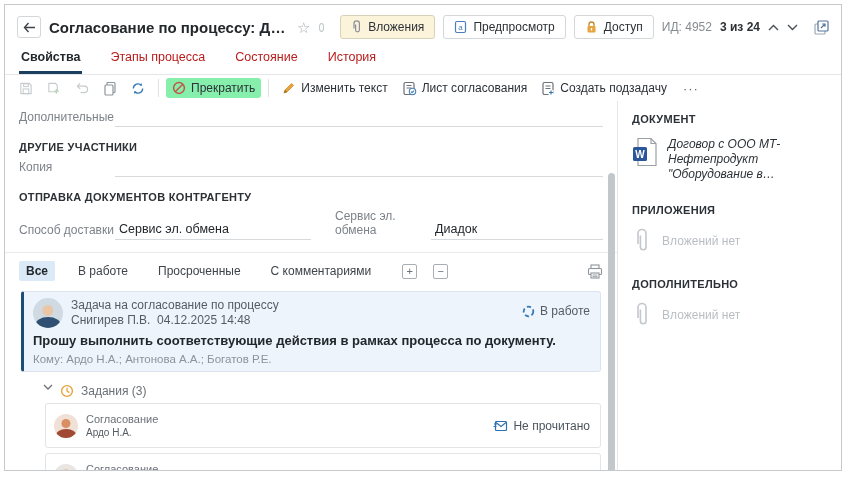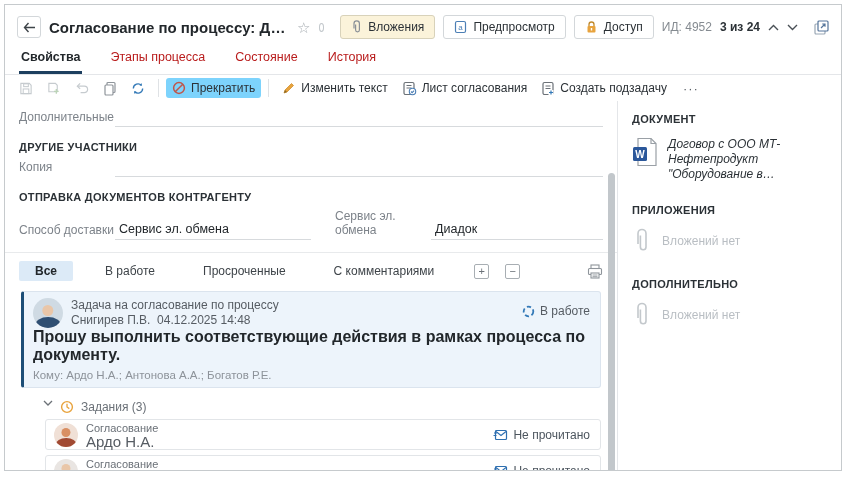--- a/index.html
+++ b/index.html
@@ -23,21 +23,21 @@
 
   
   .tabs { display:flex; gap:26px; padding:0 14px; border-bottom:1px solid #e4e6e9;align-items:center; }
   .tab { font-size:12.5px; color:#b91c1c; padding:5px 2px 7px 2px; cursor:pointer; border-bottom:3px solid transparent; }
   .tab.active { font-weight:bold; color:#22272b; border-bottom-color:#1d3f5f; }
 
   
   .toolbar { display:flex; align-items:center; gap:2px; padding:3px 8px; height:26px; }
   .tbtn { display:flex; align-items:center; gap:5px; padding:3px 6px; border-radius:3px; font-size:12px; color:#2b3136; cursor:pointer; white-space:nowrap;}
   .tbtn.icon-only { width:26px; justify-content:center; }
-  .tbtn.primary { background:#7dd3fc; }
+  .tbtn.primary { background:#86efac; }
   .tdiv { width:1px; height:18px; background:#dfe2e5; margin:0 5px; flex:0 0 auto;}
   .more { font-size:13px; color:#5b6167; padding:0 8px; letter-spacing:1px; cursor:pointer;}
 
   
   .main { position:relative; display:flex; height:375px; }
   .left { width:612px; position:relative; padding:2px 0 0 0; }
   .vdivider { width:1px; background:#e4e6e9; }
   .right { flex:1; padding:12px 14px; }
 
   
@@ -48,56 +48,56 @@
   .frow { display:flex; align-items:flex-end; margin:6px 14px 0 14px; }
   .flabel { font-size:12px; color:#7d838a; width:96px; flex:0 0 auto; padding-bottom:3px; }
   .ffield { flex:1; border-bottom:1px solid #d7dadd; font-size:12.5px; color:#22272b; padding:0 4px 3px 4px; min-height:18px; }
   .ffield.short { flex:0 0 196px; }
   .flabel2 { font-size:12px; color:#7d838a; width:96px; flex:0 0 auto; padding-bottom:3px; margin-left:24px; }
   .sect { font-size:11px; font-weight:bold; color:#2b3136; letter-spacing:.3px; margin:14px 14px 4px 14px; }
   .blockdiv { height:1px; background:#e8eaec; margin:12px 0 0 0; }
 
   
   .filterbar { display:flex; align-items:center; gap:16px; padding:8px 14px 6px 14px; }
-  .filt { font-size:12px; color:#3e4449; cursor:pointer; padding:3px 16px; border-radius:2px; }
+  .filt { font-size:12px; color:#3e4449; cursor:pointer; padding:3px 7px; border-radius:2px; }
   .filt.active { background:#dceaf7; font-weight:bold; color:#22272b; }
   .sqbtn { width:15px; height:15px; border:1px solid #a8aeb3; border-radius:2px; color:#6b7177; font-size:11px;
            display:flex; align-items:center; justify-content:center; cursor:pointer; line-height:1;}
   .fspacer { flex:1; }
 
   
   .task-card { margin:4px 16px 0 16px; background:#edf4fb; border:1px solid #dbe4ee; border-left:3px solid #1d4e77;
                border-radius:3px; padding:6px 10px 6px 9px; }
   .task-head { display:flex; align-items:flex-start; gap:8px; }
   .task-lines { flex:1; }
   .task-title { font-size:12px; color:#565c63; line-height:15px; }
   .task-sub { font-size:12px; color:#565c63; line-height:15px; }
   .task-status { display:flex; align-items:center; gap:5px; font-size:12px; color:#565c63; margin-top:6px; }
-  .task-body { font-size:16px; font-weight:bold; color:#22272b; }
+  .task-body { font-size:13px; font-weight:bold; color:#22272b; margin-top:5px; }
   .task-to { font-size:11.5px; color:#8d939a; margin-top:5px; }
 
   
   .avatar { width:30px; height:30px; border-radius:50%; position:relative; overflow:hidden; flex:0 0 auto; }
   .avatar::before { content:""; position:absolute; left:50%; top:22%; transform:translateX(-50%); width:38%; height:38%;
                     border-radius:50%; background:#e9c6a8; }
   .avatar::after { content:""; position:absolute; left:50%; bottom:-18%; transform:translateX(-50%); width:86%; height:55%;
                    border-radius:50% 50% 0 0; background:var(--suit,#33465a); }
   .av-sm { width:24px; height:24px; }
   .av-snigirev { background:#cfdae3; --suit:#2f4f73; }
   .av-ardo { background:#f0e0d6; --suit:#a14a33; }
   .av-ardo::before { background:#d98f63; }
   .av-antonova { background:#e9e5e2; --suit:#2b2b31; }
 
   
   .group-row { display:flex; align-items:flex-start; gap:7px; margin:12px 16px 0 38px; font-size:12px; color:#6a7077; }
   .aitem { display:flex; align-items:center; gap:8px; margin:5px 16px 0 40px; background:#fff; border:1px solid #e2e5e8;
-           border-radius:3px; padding:3px 10px 3px 8px; height:31px; }
+           border-radius:3px; padding:3px 10px 3px 8px; height:45px; }
   .aitem-lines { flex:1; }
   .aitem-type { font-size:11px; color:#6a7077; line-height:13px; }
-  .aitem-name { font-size:15px; color:#565c63; line-height:13px; }
+  .aitem-name { font-size:10px; color:#565c63; line-height:13px; }
   .aitem-status { display:flex; align-items:center; gap:5px; font-size:12px; color:#4c555e; }
 
   
   .sb-sect { font-size:11px; font-weight:bold; color:#2b3136; letter-spacing:.3px; margin-bottom:12px; }
   .doc-row { display:flex; gap:10px; margin-bottom:22px; cursor:pointer; }
   .doc-title { font-size:12px; font-style:italic; color:#2b3136; line-height:15px; max-width:140px; }
   .empty-row { display:flex; align-items:center; gap:12px; color:#b9bec3; font-size:12px; margin:2px 0 24px 2px; }
 
   svg { display:block; }
 </style>

